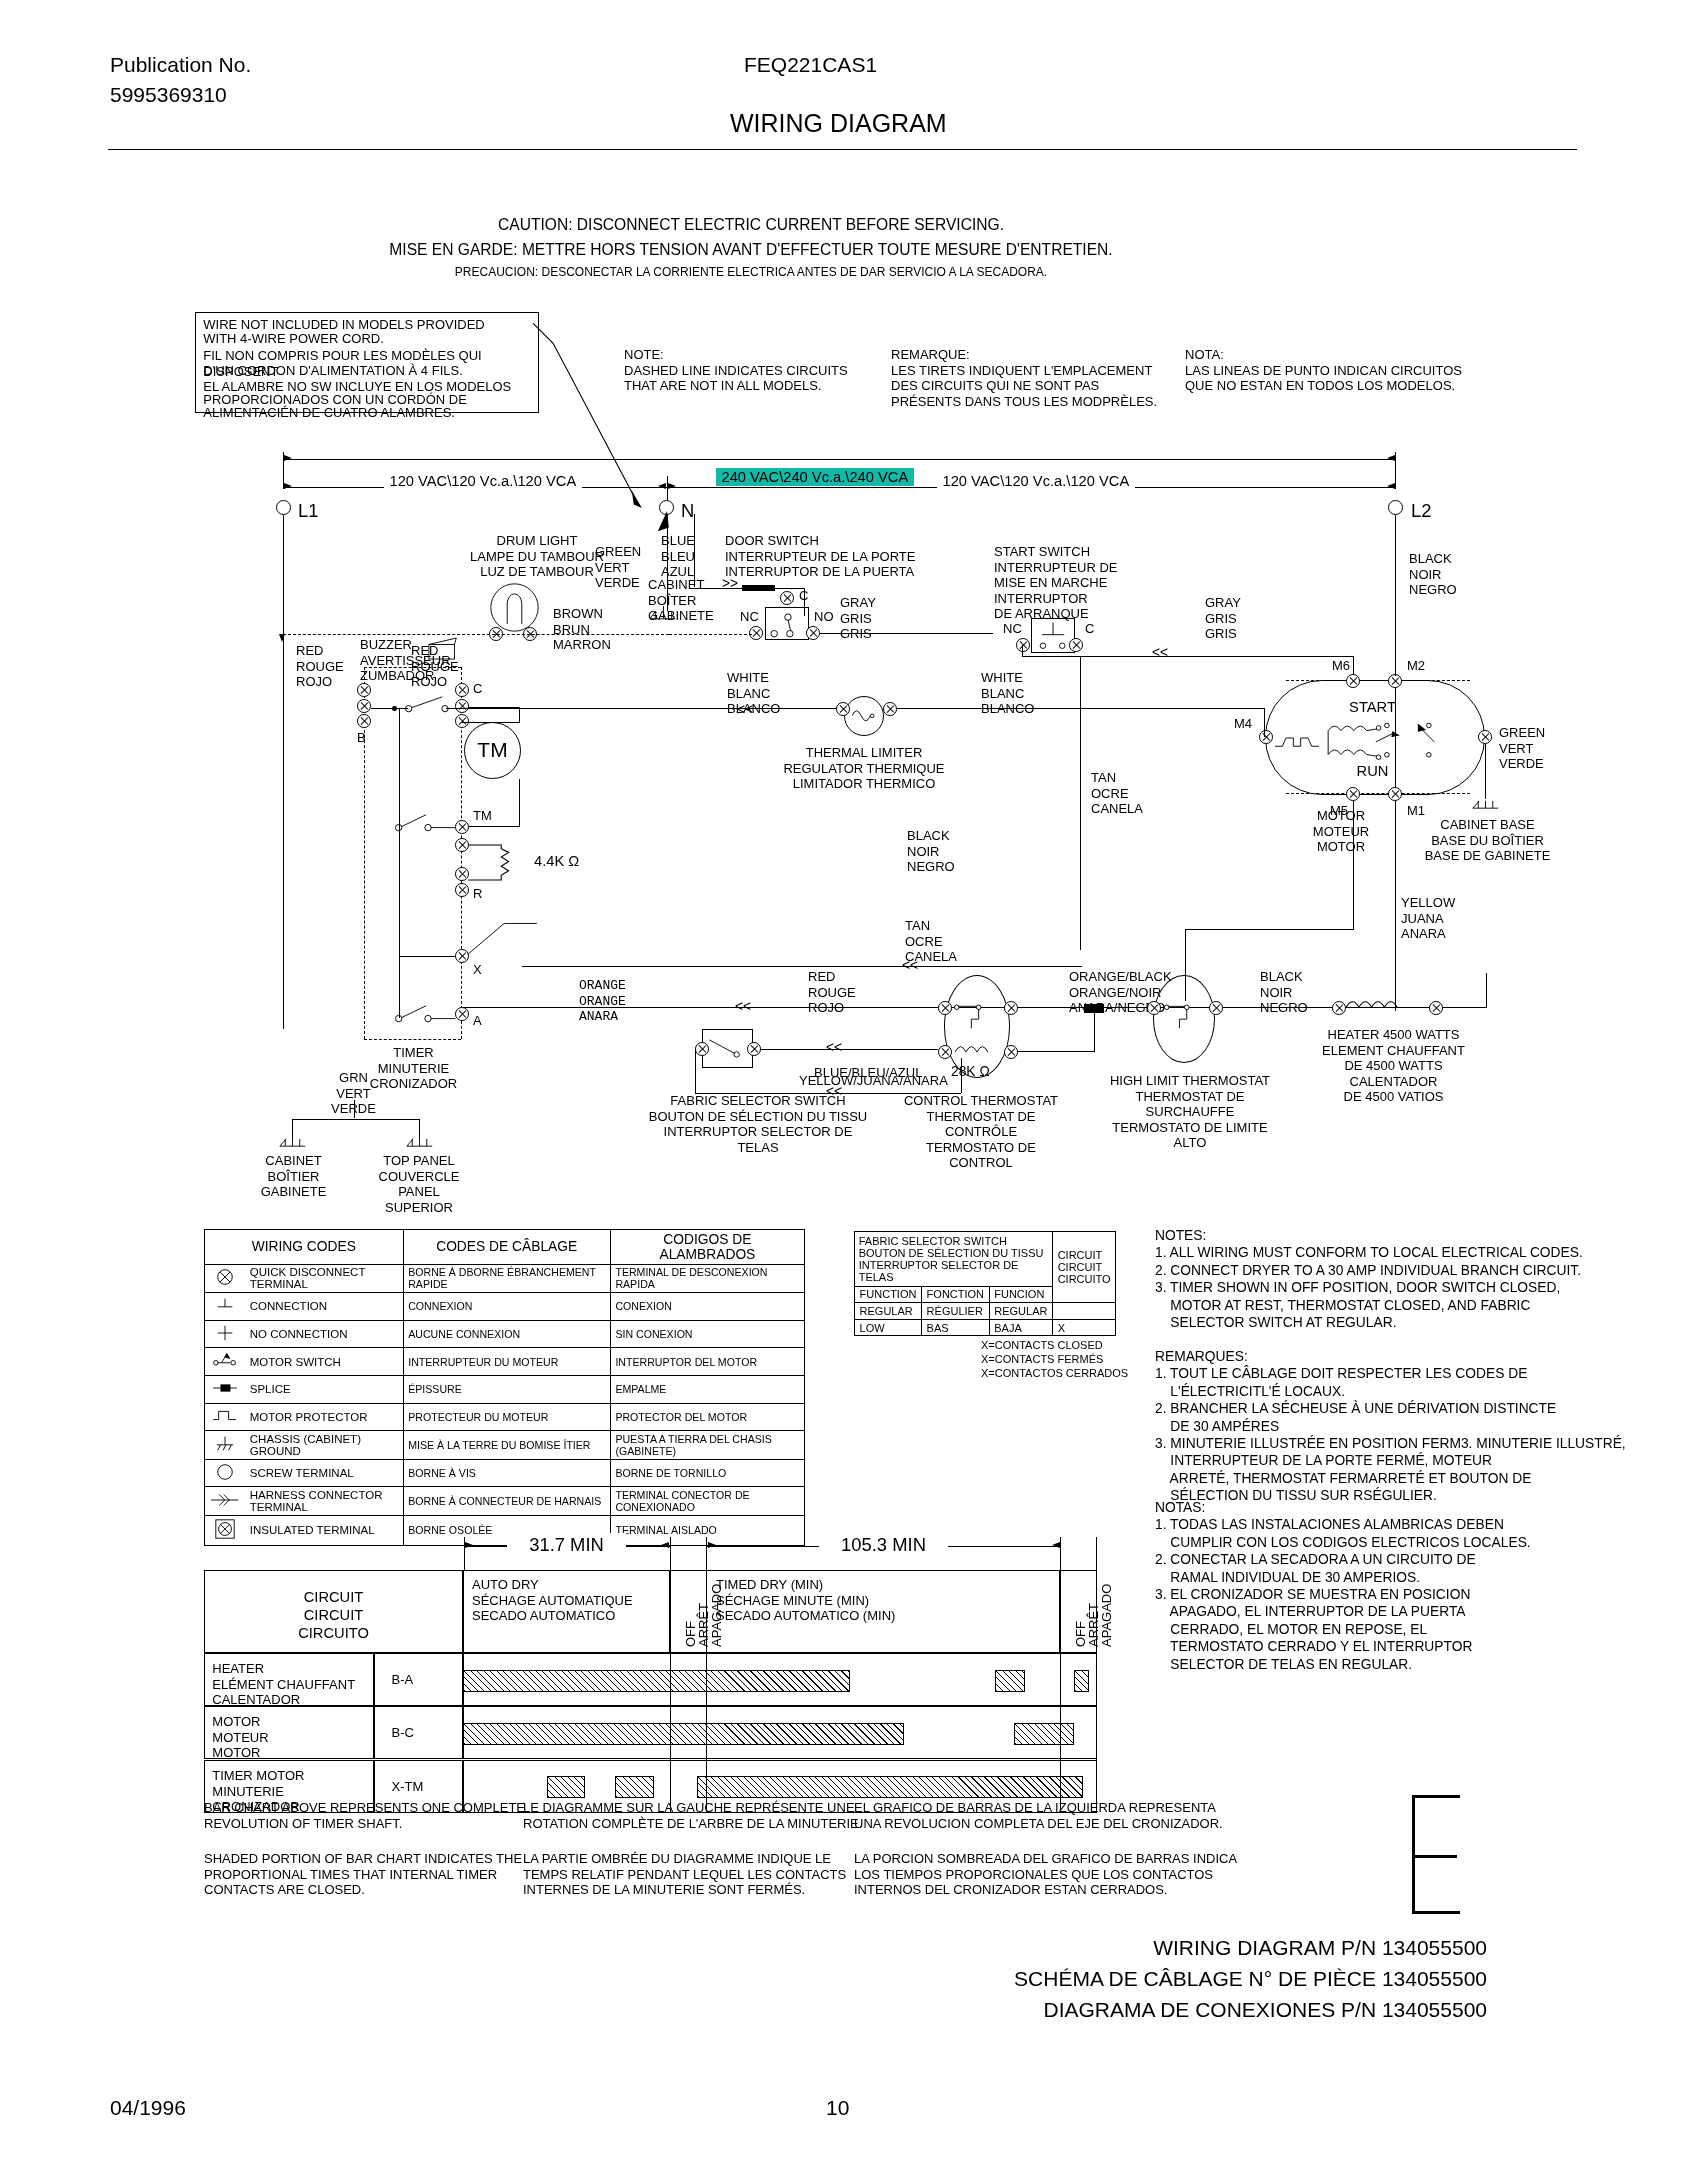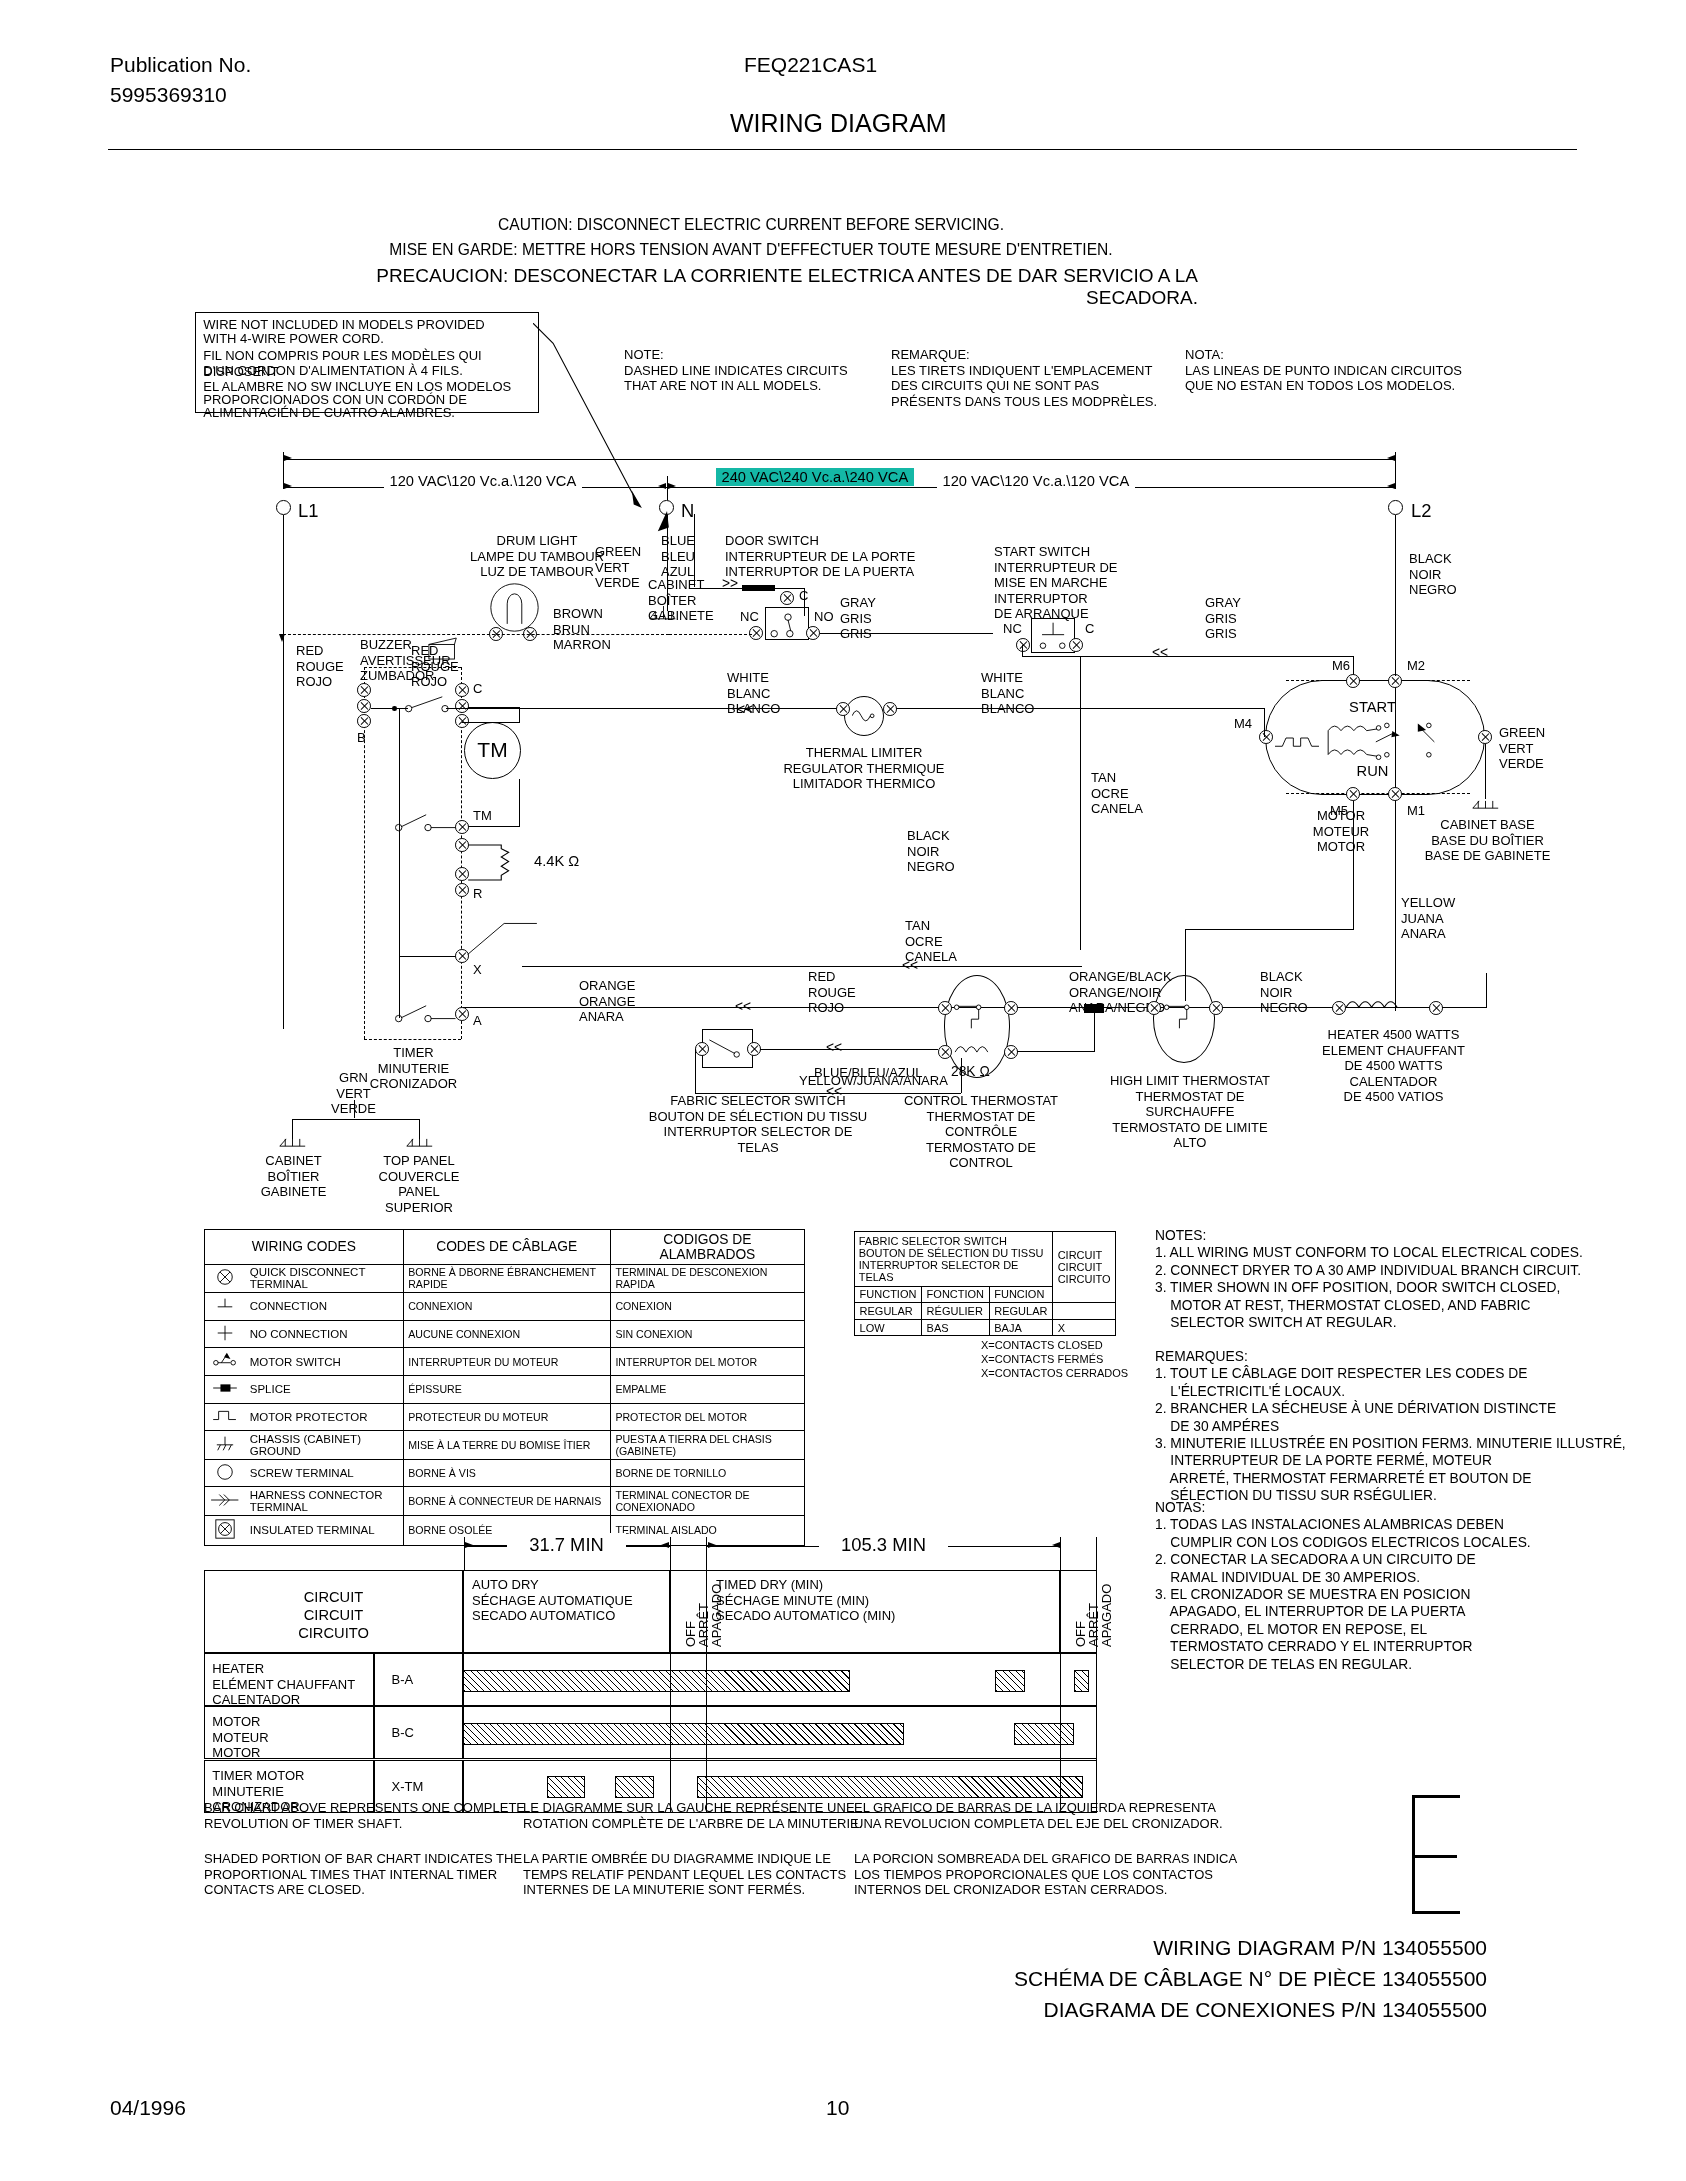--- a/index.html
+++ b/index.html
@@ -70,21 +70,21 @@
 <div id="page-header">
   <div class="abs lbl" style="left:110px;top:51px;">Publication No.</div>
   <div class="abs lbl" style="left:110px;top:81px;">5995369310</div>
   <div class="abs lbl" style="left:744px;top:51px;">FEQ221CAS1</div>
   <div class="abs lbl" style="left:730px;top:110px;font-size:25px;">WIRING DIAGRAM</div>
 </div>
 <div class="abs" id="hdr-rule" style="left:108px;top:149px;width:1469px;"></div>
 
 <div class="abs ctr" style="left:292px;top:216px;width:918px;font-size:15.6px;">CAUTION: DISCONNECT ELECTRIC CURRENT BEFORE SERVICING.</div>
 <div class="abs ctr" style="left:292px;top:241px;width:918px;font-size:15.6px;">MISE EN GARDE: METTRE HORS TENSION AVANT D'EFFECTUER TOUTE MESURE D'ENTRETIEN.</div>
-<div class="abs ctr" style="left:280px;top:265px;width:918px;font-size:19px;text-align:right;">PRECAUCION: DESCONECTAR LA CORRIENTE ELECTRICA   ANTES DE DAR SERVICIO A LA SECADORA.</div>
+<div class="abs ctr" style="left:292px;top:265px;width:918px;font-size:12px;">PRECAUCION: DESCONECTAR LA CORRIENTE ELECTRICA   ANTES DE DAR SERVICIO A LA SECADORA.</div>
 
 <div class="abs bx" style="left:195px;top:312px;width:344px;height:101px;">
   <div class="abs t11" style="left:7.3px;top:3.7px;">WIRE NOT INCLUDED IN MODELS PROVIDED</div>
   <div class="abs t11" style="left:7.3px;top:18.4px;">WITH 4-WIRE POWER CORD.</div>
   <div class="abs t11" style="left:7.3px;top:35px;">FIL NON COMPRIS POUR LES MODÈLES QUI DISPOSENT</div>
   <div class="abs t11" style="left:7.3px;top:50px;">D'UN CORDON D'ALIMENTATION À 4 FILS.</div>
   <div class="abs t11" style="left:7.3px;top:66px;">EL ALAMBRE NO SW INCLUYE EN LOS MODELOS</div>
   <div class="abs t11" style="left:7.3px;top:79px;">PROPORCIONADOS CON UN CORDÓN DE</div>
   <div class="abs t11" style="left:7.3px;top:92px;">ALIMENTACIÉN DE CUATRO ALAMBRES.</div>
 </div>
@@ -513,21 +513,21 @@
   </div>
   <div class="abs hl" style="left:522px;top:966px;width:560px;"></div>
   <div class="abs chev" style="left:902px;top:961px;">&lt;&lt;</div>
 
   <div class="abs t11" style="left:907px;top:828px;">
     <div>BLACK</div>
     <div>NOIR</div>
     <div>NEGRO</div>
   </div>
 
-  <div class="abs t11" style="left:579px;top:978px;">
+  <div class="abs t11" style="left:579px;top:978px;font-family:Liberation Mono, monospace;">
     <div>ORANGE</div>
     <div>ORANGE</div>
     <div>ANARA</div>
   </div>
 
   <div class="abs t11" style="left:1401px;top:895px;">
     <div>YELLOW</div>
     <div>JUANA</div>
     <div>ANARA</div>
   </div>

